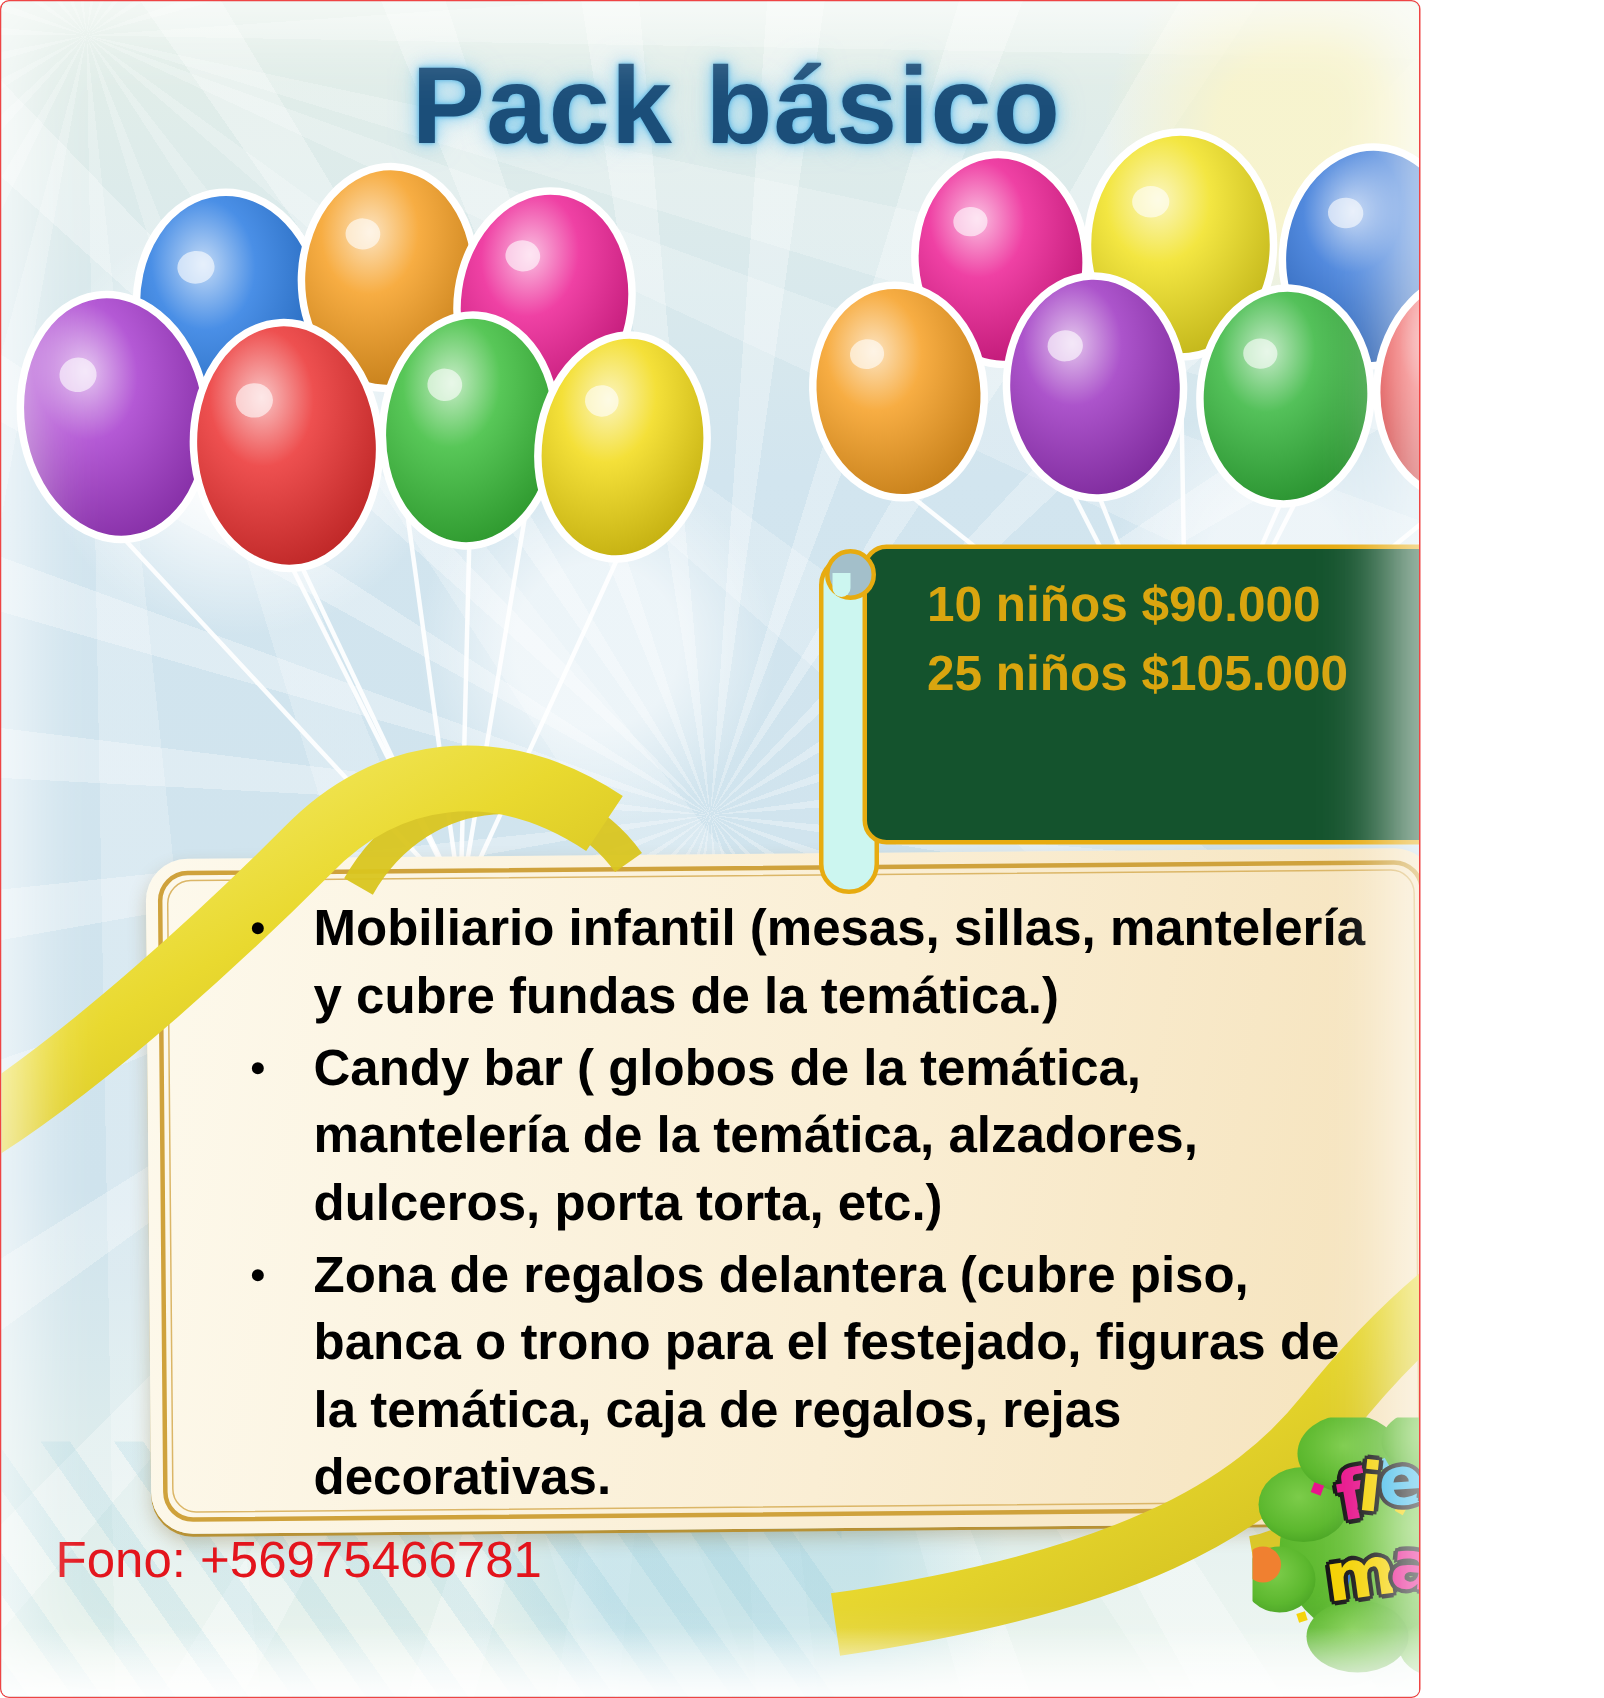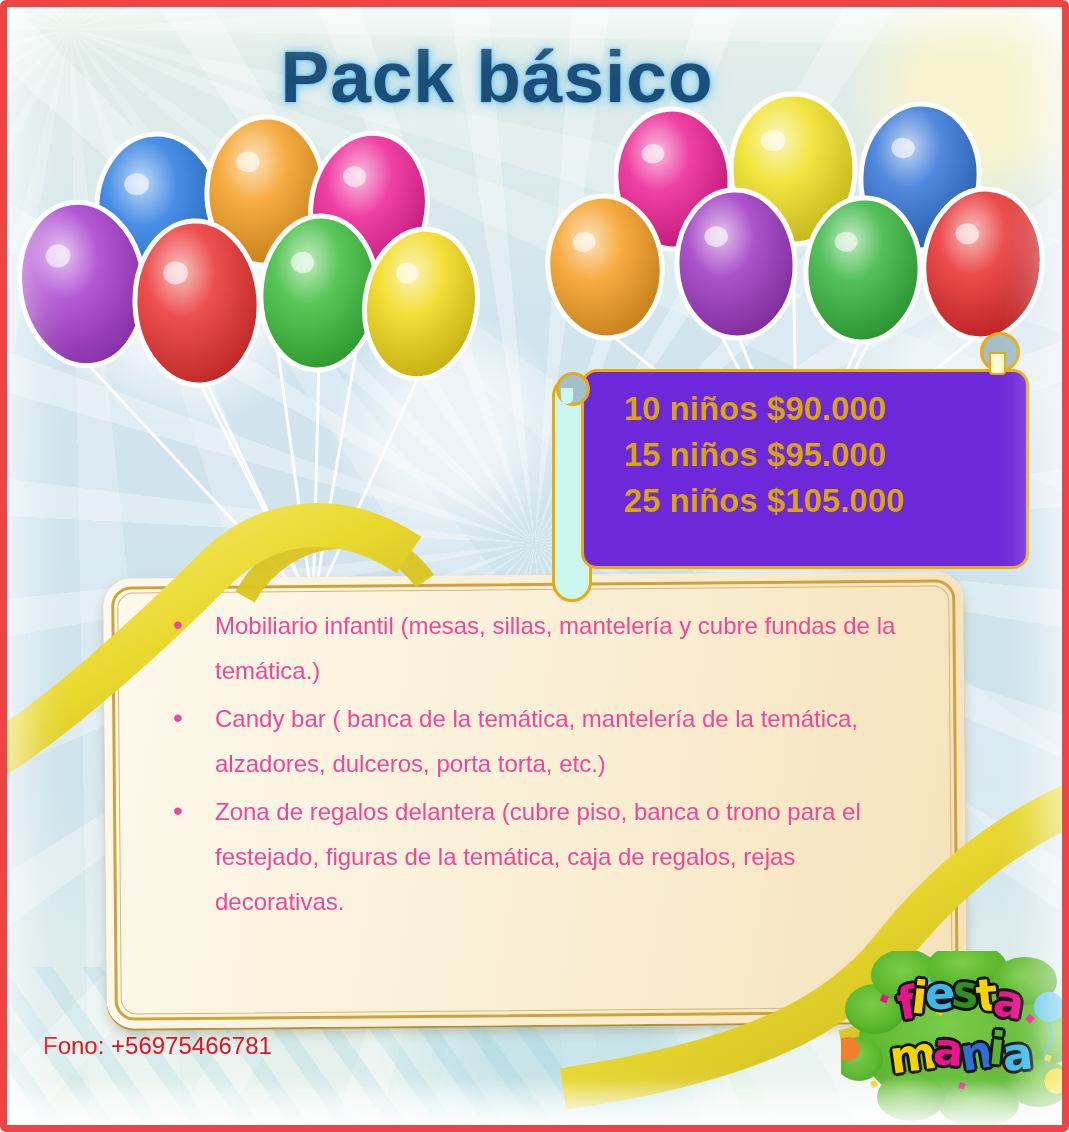--- a/index.html
+++ b/index.html
@@ -1,18 +1,18 @@
 <!DOCTYPE html>
 <html><head>
 <meta charset="utf-8">
 <style>
   html,body{margin:0;padding:0;background:#ffffff;}
   .page{
-    position:relative;width:1069px;height:1132px;overflow:hidden;
-    box-sizing:border-box;border:7px solid #ef4444;border-radius:6px;
+    position:relative;width:947px;height:1132px;overflow:hidden;
+    box-sizing:border-box;border:1px solid #ef4444;border-radius:6px;
     font-family:"Liberation Sans","DejaVu Sans",sans-serif;
   }
   
   .bg{
     position:absolute;inset:0;z-index:0;
     background-color:#d3e6ef;
     background-image:
       radial-gradient(circle at 92% 8%, rgba(248,244,205,.95) 0 60px, rgba(248,244,205,0) 135px),
       radial-gradient(circle at 17% 25%, rgba(255,255,255,.85) 0 55px, rgba(255,255,255,0) 140px),
       radial-gradient(circle at 42% 38%, rgba(255,255,255,.6) 0 55px, rgba(255,255,255,0) 120px),
@@ -41,49 +41,49 @@
     transform:rotate(-0.5deg);border-radius:28px;
     background:linear-gradient(100deg,#fdf9ec 0%,#faeed4 55%,#f5e2ba 100%);
     box-shadow:0 6px 12px rgba(130,100,40,.3),0 2px 0 #c9a13b;
   }
   .parchment .b1{position:absolute;inset:8px;border:3px solid #cfa23c;border-radius:20px;}
   .parchment .b2{position:absolute;inset:14px;border:1px solid #dbb667;border-radius:16px;}
   
   .items{
     position:absolute;left:162px;top:596px;width:750px;z-index:7;
     list-style:none;margin:0;padding:0;
-    font-size:24px;line-height:45px;font-weight:400;color:#ec4899;
+    font-size:34px;line-height:45px;font-weight:700;color:#000000;
   }
   .items li{position:relative;padding-left:46px;margin-bottom:3px;}
   .items li::before{content:"\2022";position:absolute;left:4px;top:-1px;font-size:28px;}
   
   .scroll-roll{
     position:absolute;left:545px;top:369px;width:40px;height:226px;z-index:6;
     background:#ccf6f0;border:3px solid #e7ab10;border-radius:20px;box-sizing:border-box;
   }
   .scroll-panel{
     position:absolute;left:574px;top:362px;width:448px;height:200px;z-index:6;
-    background:#6d28d9;border:3px solid #e7ab10;border-radius:16px;box-sizing:border-box;
+    background:#14532d;border:3px solid #e7ab10;border-radius:16px;box-sizing:border-box;
   }
   .curl-left{
     position:absolute;left:549px;top:365px;width:34px;height:34px;z-index:7;
     background:#a3bfca;border:3px solid #e7ab10;border-radius:50%;box-sizing:border-box;
   }
   .curl-left::after{content:"";position:absolute;left:2px;top:13px;width:12px;height:16px;background:#ccf6f0;border-radius:0 0 6px 6px;}
   .curl-right{
     position:absolute;left:973px;top:325px;width:40px;height:40px;z-index:7;
     background:#a3bfca;border:3px solid #e7ab10;border-radius:50%;box-sizing:border-box;
   }
   .curl-right::after{content:"";position:absolute;left:6px;top:17px;width:13px;height:19px;background:#fff8d6;border:2px solid #e7ab10;border-radius:0 0 4px 4px;}
   .pricing{
     position:absolute;left:40px;top:14px;z-index:8;
     font-size:33px;font-weight:700;color:#d9a50f;line-height:46px;white-space:nowrap;
   }
   
-  .contact{position:absolute;left:36px;top:1018px;z-index:7;color:#e3141c;font-size:24px;line-height:42px;}
+  .contact{position:absolute;left:36px;top:1018px;z-index:7;color:#e3141c;font-size:34px;line-height:42px;}
   
   .logo{position:absolute;left:834px;top:944px;width:236px;height:182px;z-index:8;}
   .logo svg{position:absolute;inset:0;}
   .logo .word{position:absolute;width:100%;text-align:center;font-family:"DejaVu Sans",sans-serif;font-weight:700;}
   .logo .w1{top:18px;font-size:45px;letter-spacing:-3px;}
   .logo .w2{top:74px;font-size:45px;letter-spacing:-3px;}
   .logo .letter{
     display:inline-block;
     text-shadow:-2px -2px 0 #141414,2px -2px 0 #141414,-2px 2px 0 #141414,2px 2px 0 #141414,
                  0 -3px 0 #141414,0 3px 0 #141414,-3px 0 0 #141414,3px 0 0 #141414;
@@ -238,29 +238,28 @@
       </linearGradient>
     </defs>
     <path d="M 238 590 C 280 516 374 512 418 574" fill="none" stroke="#d9c51f" stroke-width="22" opacity="0.95"></path>
     <path d="M 402 548 C 330 500 256 512 204 566 C 150 620 62 702 -16 752" fill="none" stroke="url(#ribY)" stroke-width="44"></path>
     <path d="M 884 942 C 908 988 880 1028 834 1036" fill="none" stroke="#d9c51f" stroke-width="26" opacity="0.95"></path>
     <path d="M 1085 788 C 995 825 935 878 884 942 C 833 1006 748 1054 556 1082" fill="none" stroke="url(#ribY)" stroke-width="42"></path>
   </svg>
 
   <ul class="items">
     <li>Mobiliario infantil (mesas, sillas, mantelería y cubre fundas de la temática.)</li>
-    <li>Candy bar ( banca de la temática, mantelería de la temática, alzadores, dulceros, porta torta, etc.)</li>
+    <li>Candy bar ( globos de la temática, mantelería de la temática, alzadores, dulceros, porta torta, etc.)</li>
     <li>Zona de regalos delantera (cubre piso, banca o trono para el festejado, figuras de la temática, caja de regalos, rejas decorativas.</li>
   </ul>
 
   <div class="scroll-roll"></div>
   <div class="scroll-panel">
     <div class="pricing">
       <div>10 niños $90.000</div>
-      <div>15 niños $95.000</div>
       <div>25 niños $105.000</div>
     </div>
   </div>
   <div class="curl-left"></div>
   <div class="curl-right"></div>
 
   <div class="contact">
     <div>Fono: +56975466781</div>
   </div>
 

